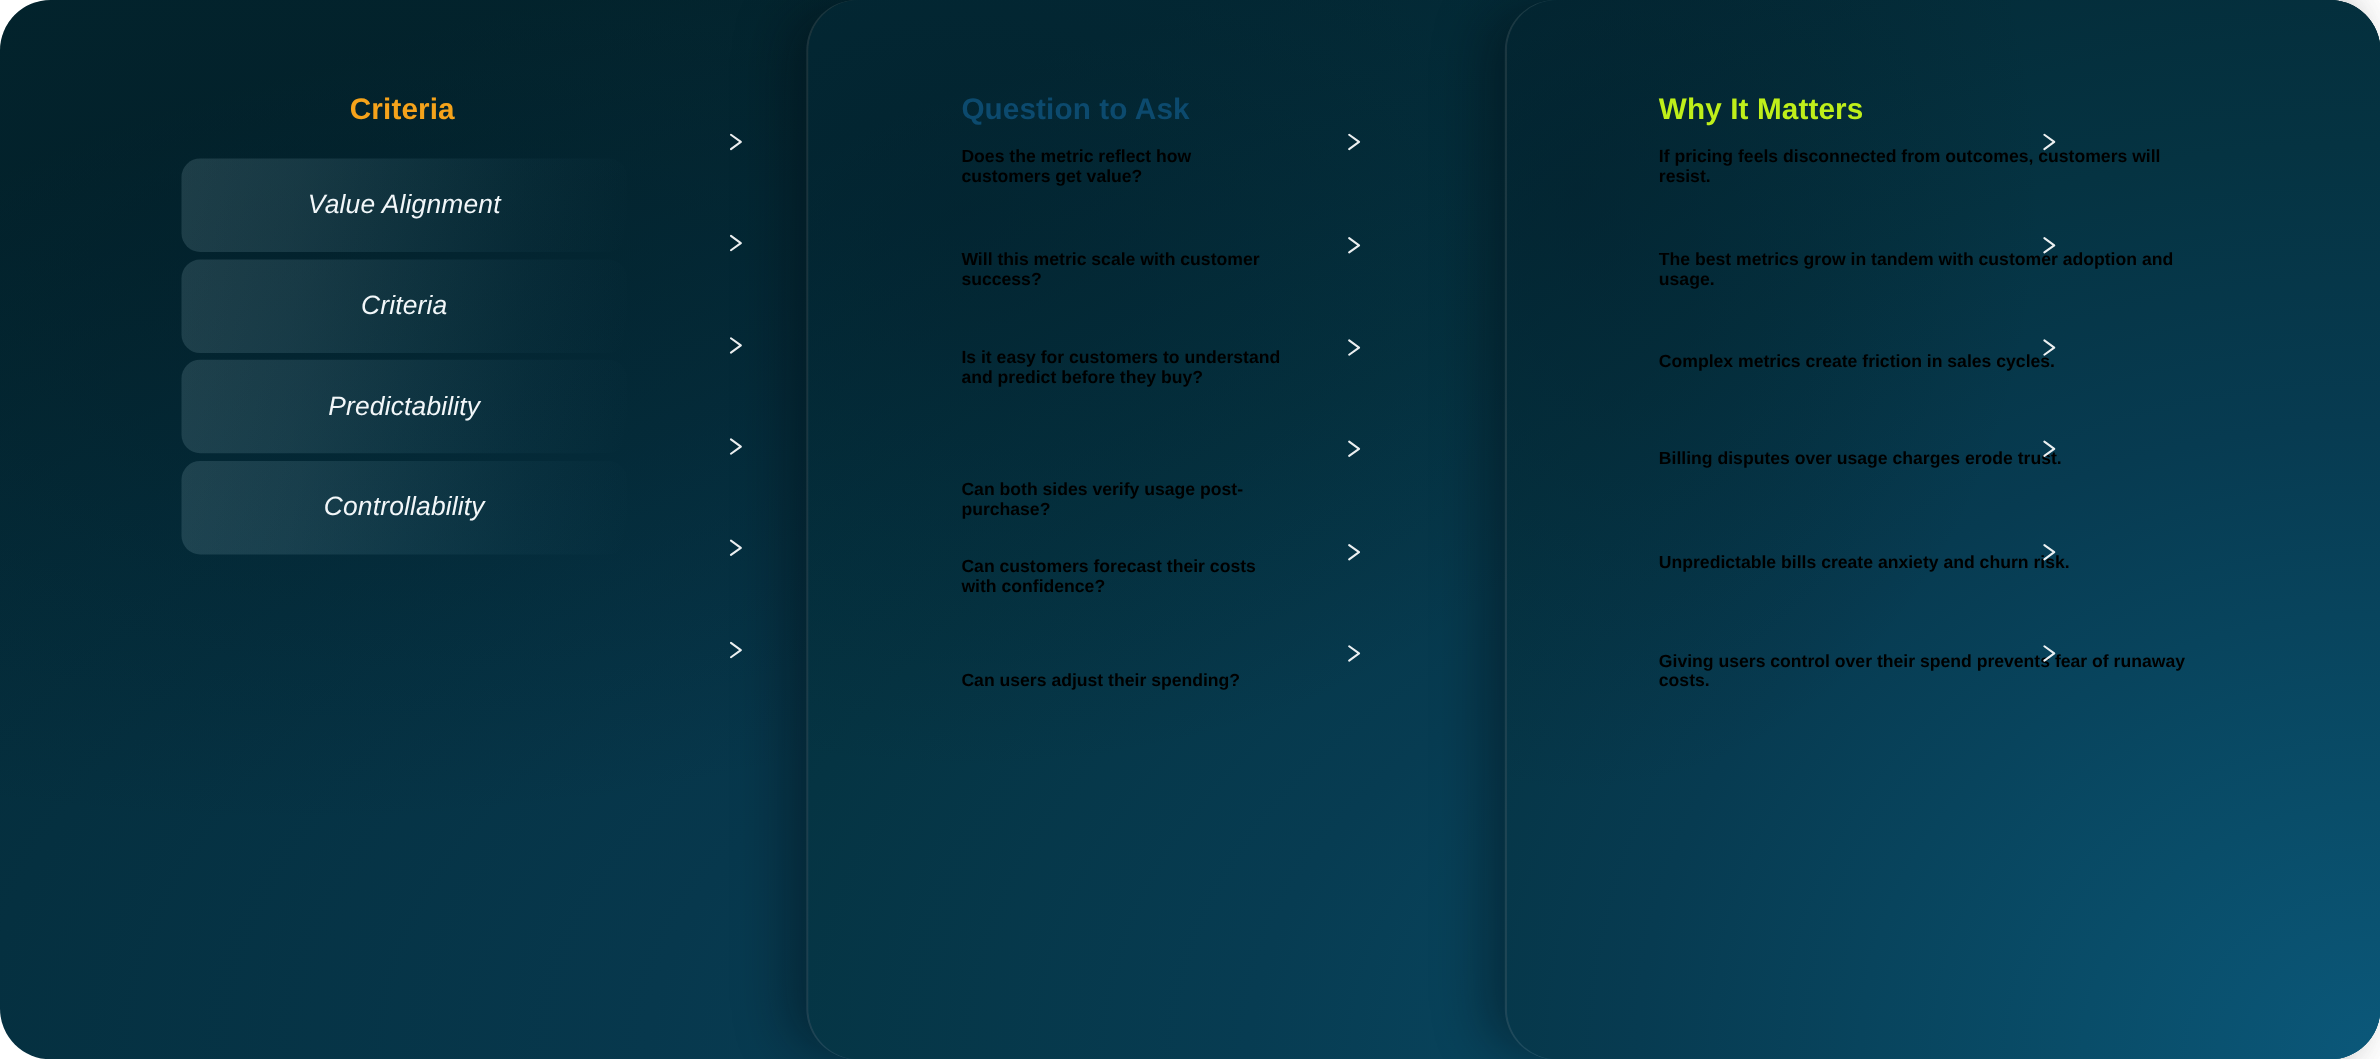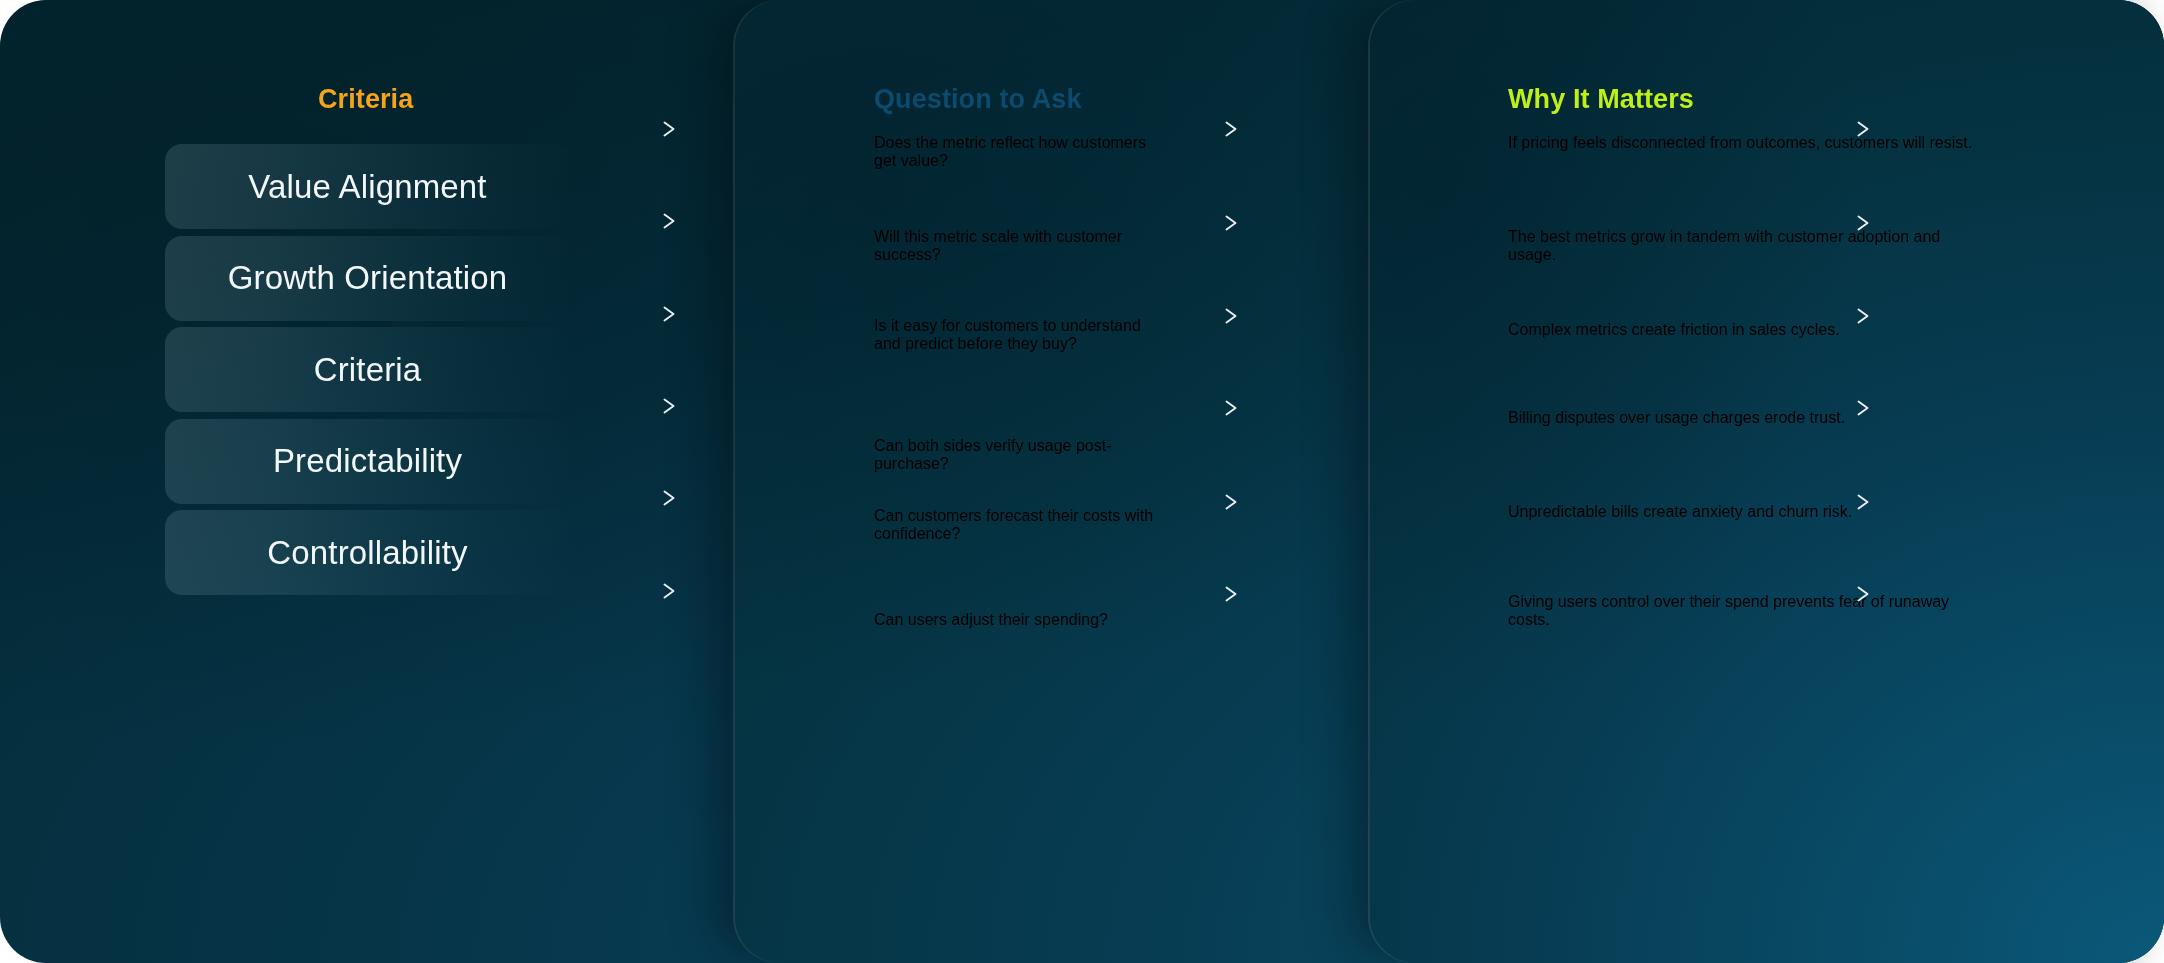--- a/index.html
+++ b/index.html
@@ -126,24 +126,25 @@
       rgba(190,225,235,0.145) 0%,
       rgba(170,215,230,0.125) 26%,
       rgba(140,200,220,0.085) 52%,
       rgba(120,190,215,0.040) 76%,
       rgba(110,185,210,0.000) 100%);
     display: flex;
     align-items: center;
     justify-content: center;
   }
   .pill-label {
-    font-size: 33px;
+    font-size: 24px;
     color: #f2f7f9;
     letter-spacing: 0.15px;
     white-space: nowrap;
+    font-style: italic;
   }
 
   
   .arrow {
     position: absolute;
     width: 60px;
     height: 22px;
     pointer-events: none;
   }
   .arrow svg { display: block; width: 60px; height: 22px; }
@@ -154,21 +155,21 @@
 
   
   .text-col {
     position: absolute;
     top: 144px;
   }
   #col-question { left: 874px; width: 290px; }
   #col-why      { left: 1508px; width: 480px; }
 
   
-  .qrow, .wrow { position: absolute; left: 0; }
+  .qrow, .wrow { position: absolute; left: 0; font-weight: bold; }
   .qrow { width: 290px; }
   .wrow { width: 480px; }
 </style>
 </head>
 <body>
 
 <div id="stage">
 
   <div class="base-card"></div>
   <div class="panel panel-2"></div>
@@ -183,25 +184,20 @@
     <div class="col-header" id="hdr-why" style="color: rgb(191, 239, 26);">Why It Matters</div>
 
     <div class="pill-col">
 
       <div class="pill-row">
         <div class="pill">
           <span class="pill-label">Value Alignment</span>
         </div>
       </div>
 
-      <div class="pill-row">
-        <div class="pill">
-          <span class="pill-label">Growth Orientation</span>
-        </div>
-      </div>
 
       <div class="pill-row">
         <div class="pill">
           <span class="pill-label">Criteria</span>
         </div>
       </div>
 
 
       <div class="pill-row">
         <div class="pill">

